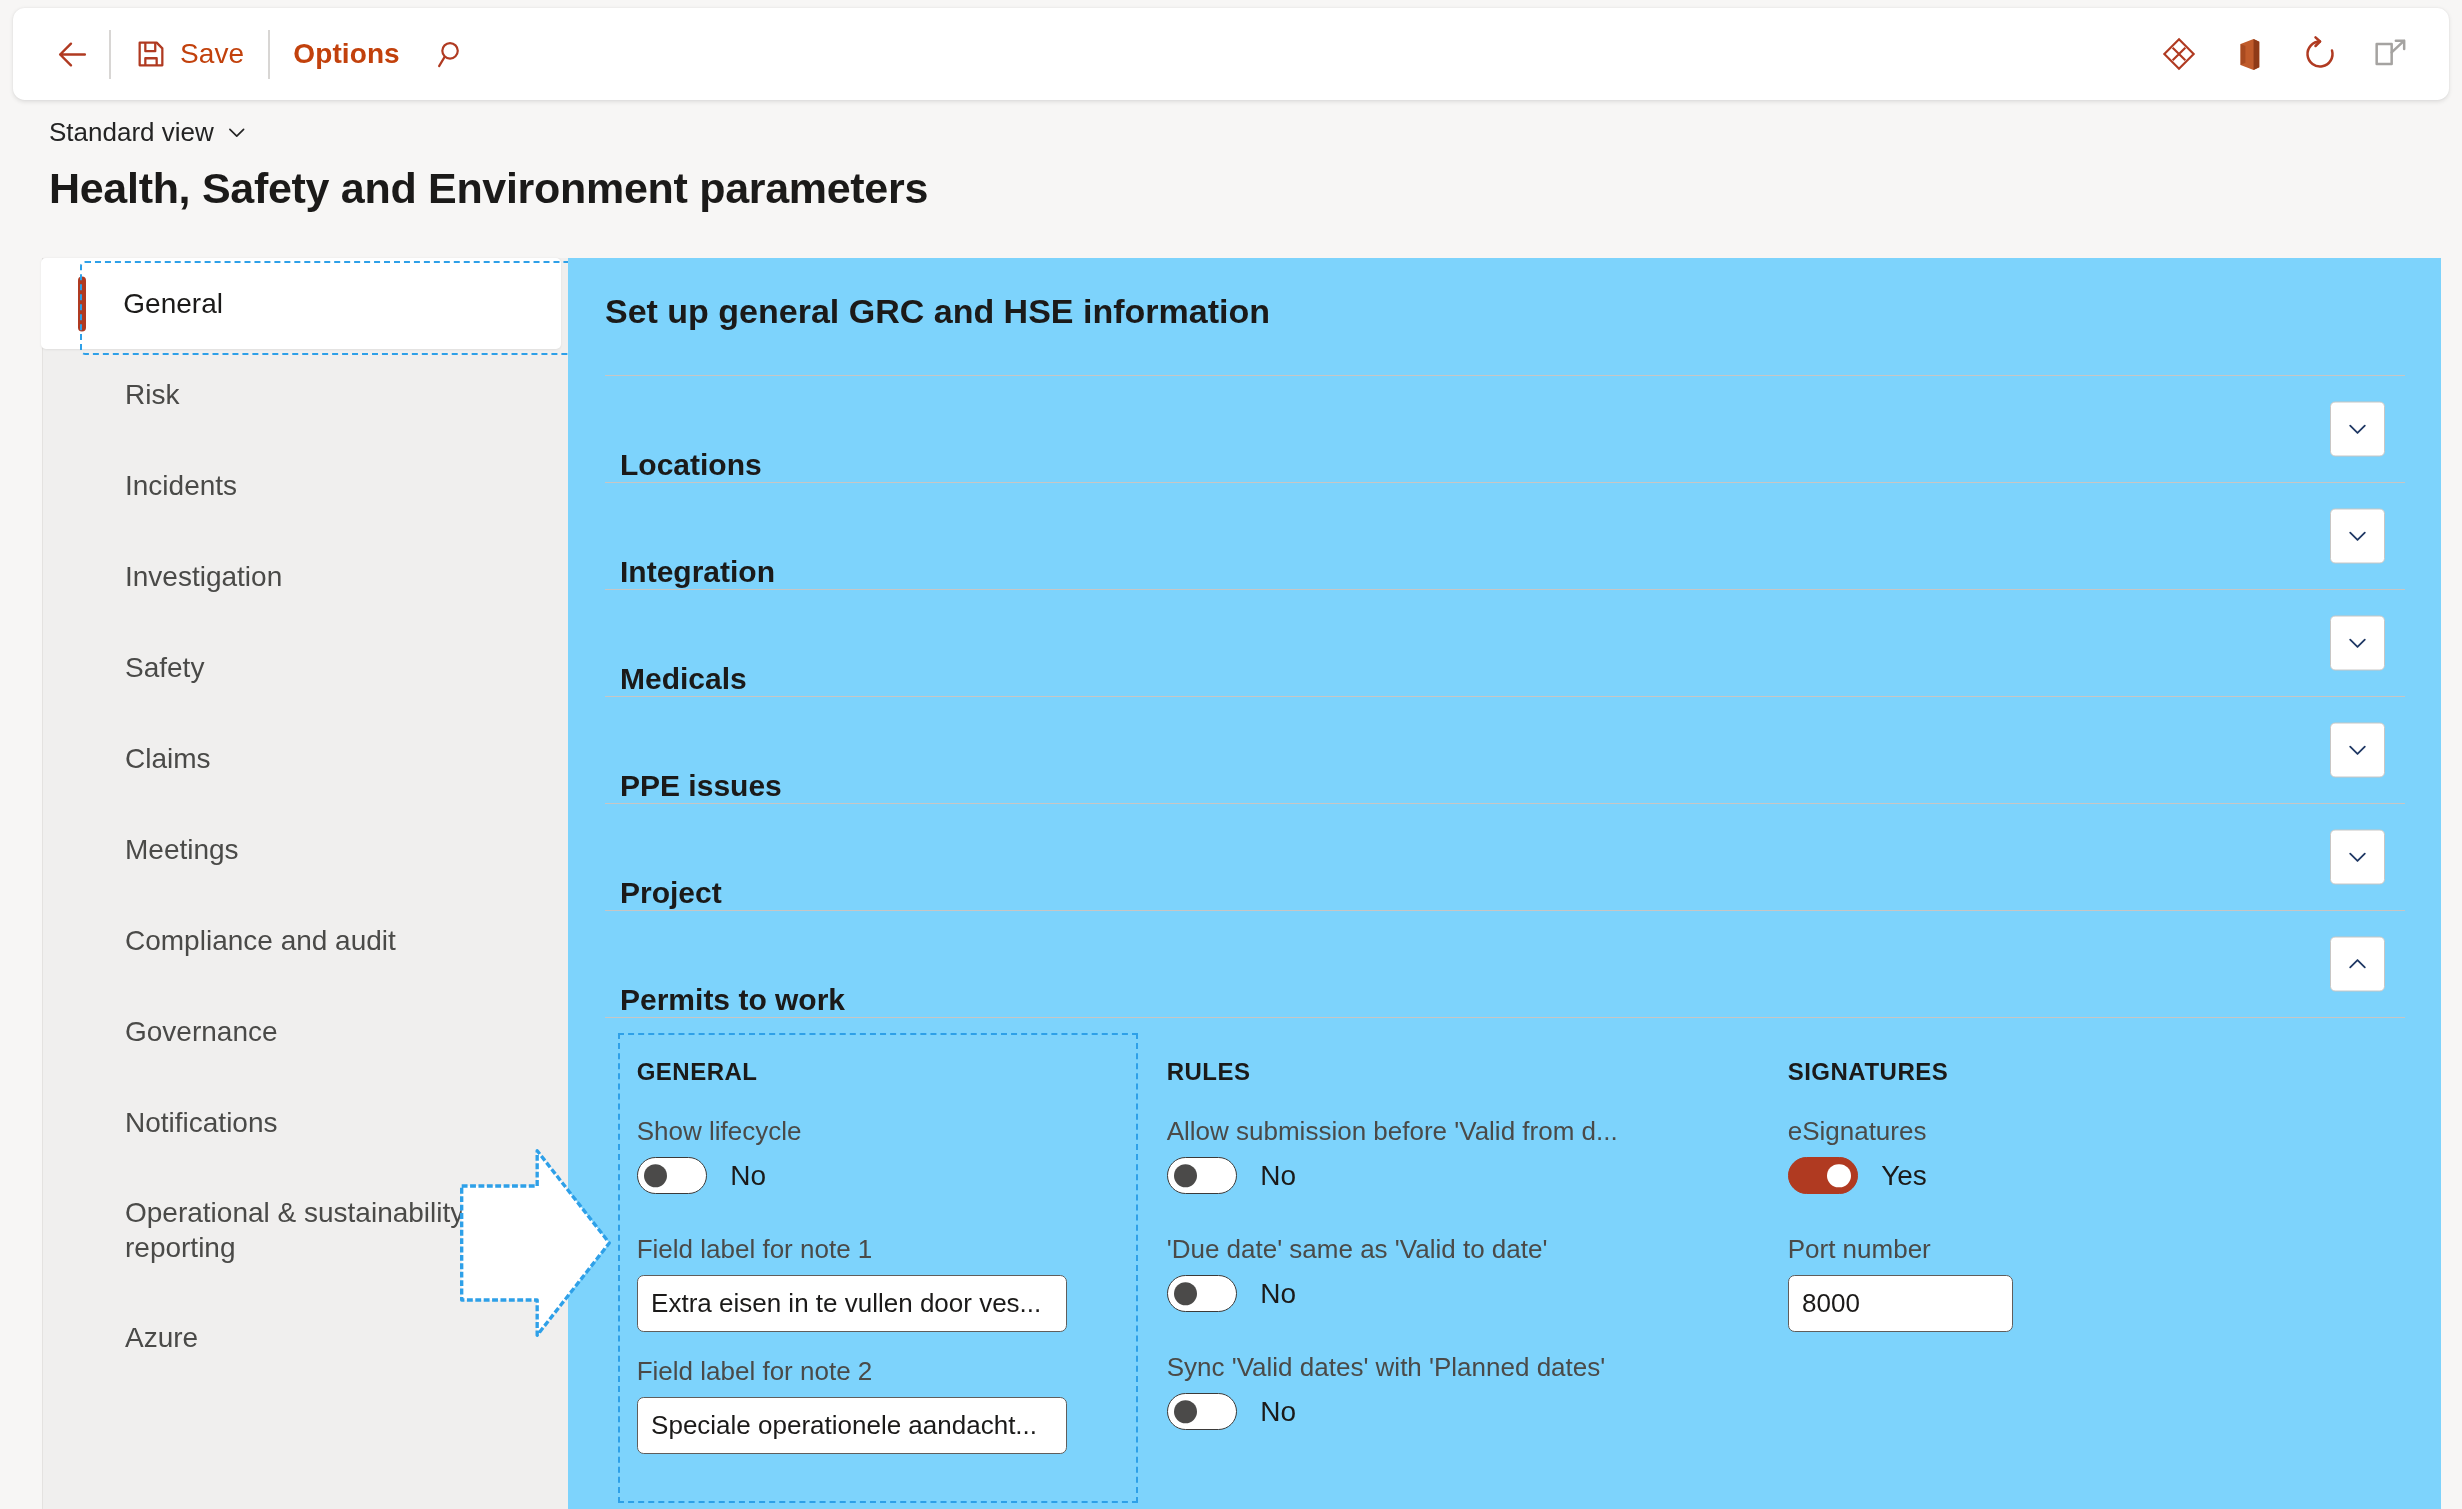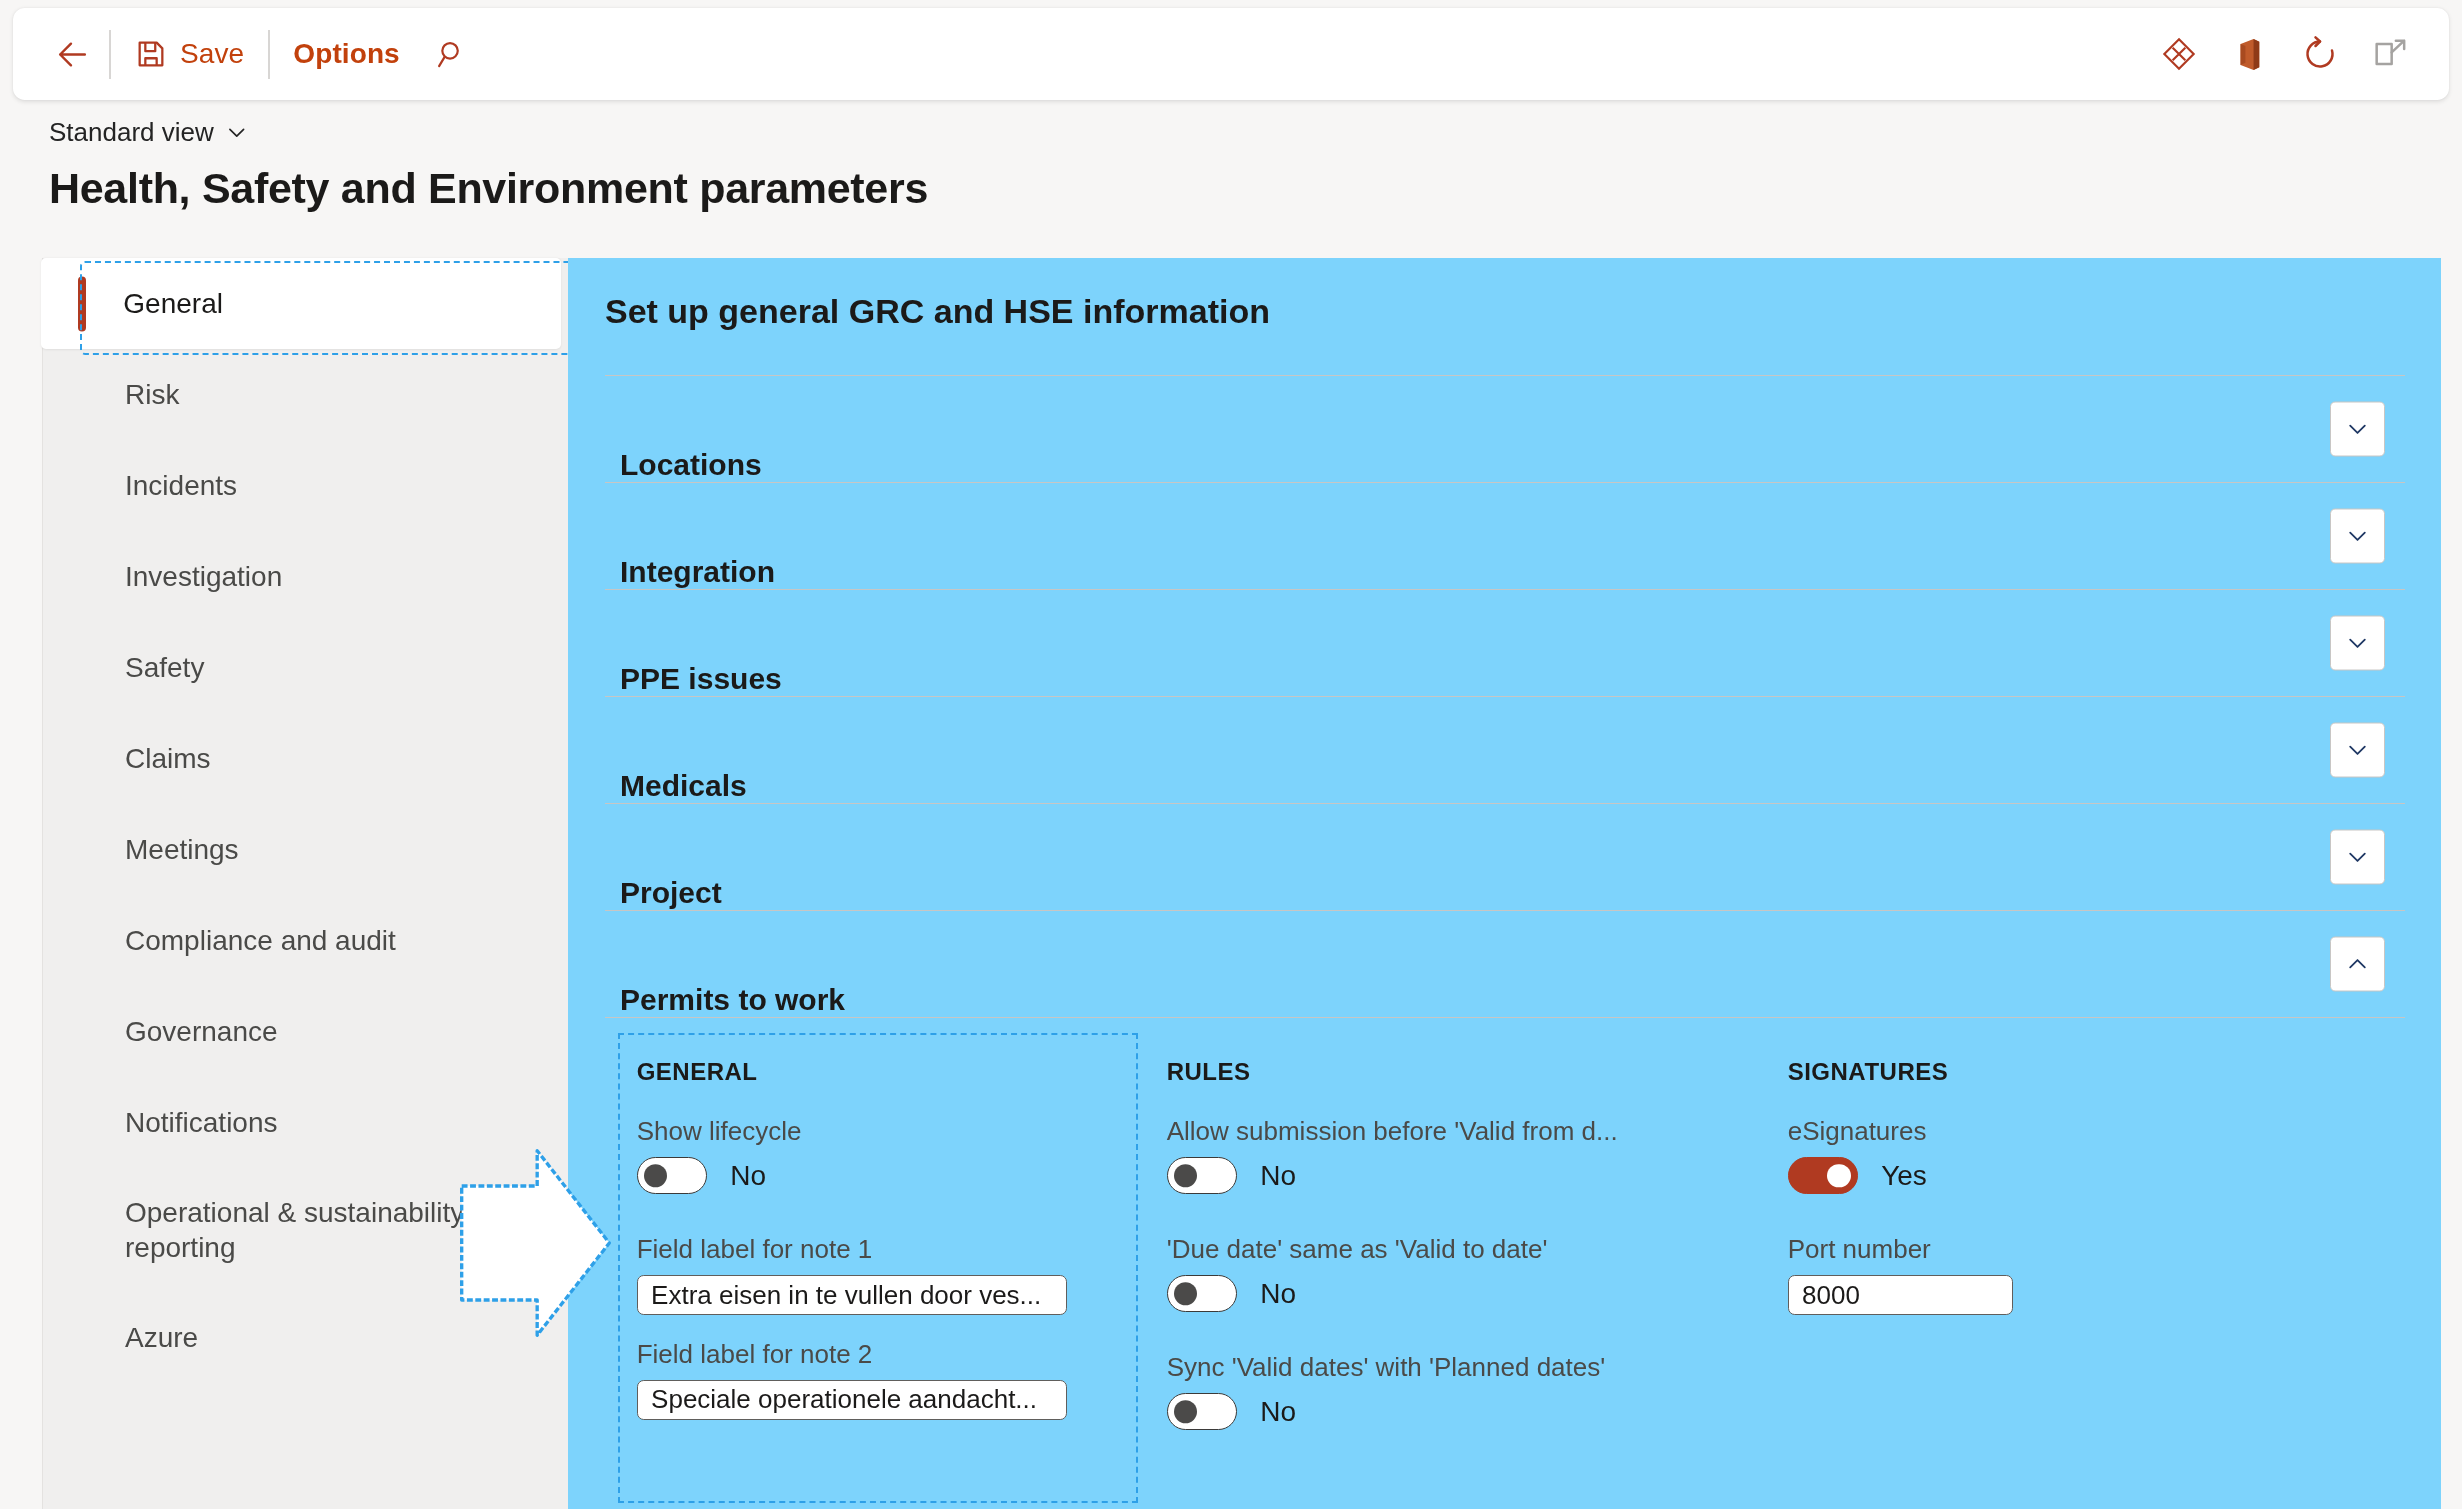--- a/index.html
+++ b/index.html
@@ -206,21 +206,21 @@
     transform: translateY(-50%);
     width: 23.5px; height: 23.5px;
     border-radius: 50%;
     background: #4B4A49;
   }
   .toggle.on { background: #B03A21; border-color: #B03A21; }
   .toggle.on .knob { left: auto; right: 5.9px; background: #FFFFFF; }
   .toggle-text { font-size: 28px; color: #1B1A19; }
 
   .text-input {
-    width: 430px; height: 40px;
+    width: 430px; height: 57px;
     border: 1.7px solid #605E5C;
     border-radius: 6.7px;
     background: #FFFFFF;
     font-family: "Liberation Sans", sans-serif;
     font-size: 26px;
     color: #1B1A19;
     padding: 0 13.4px;
     outline: none;
     margin-bottom: 23.5px;
   }
@@ -382,30 +382,30 @@
       <div class="sec-row">
         <span class="sec-title">Integration</span>
         <div class="chevron-btn">
           <svg width="27" height="27" viewBox="0 0 24 24" fill="none">
             <path d="M5.5 9 12 15.5 18.5 9" stroke="#1F3864" stroke-width="1.6" stroke-linecap="round" stroke-linejoin="round"></path>
           </svg>
         </div>
       </div>
 
       <div class="sec-row">
-        <span class="sec-title">PPE issues</span>
+        <span class="sec-title">Medicals</span>
         <div class="chevron-btn">
           <svg width="27" height="27" viewBox="0 0 24 24" fill="none">
             <path d="M5.5 9 12 15.5 18.5 9" stroke="#1F3864" stroke-width="1.6" stroke-linecap="round" stroke-linejoin="round"></path>
           </svg>
         </div>
       </div>
 
       <div class="sec-row">
-        <span class="sec-title">Medicals</span>
+        <span class="sec-title">PPE issues</span>
         <div class="chevron-btn">
           <svg width="27" height="27" viewBox="0 0 24 24" fill="none">
             <path d="M5.5 9 12 15.5 18.5 9" stroke="#1F3864" stroke-width="1.6" stroke-linecap="round" stroke-linejoin="round"></path>
           </svg>
         </div>
       </div>
 
       <div class="sec-row">
         <span class="sec-title">Project</span>
         <div class="chevron-btn">

